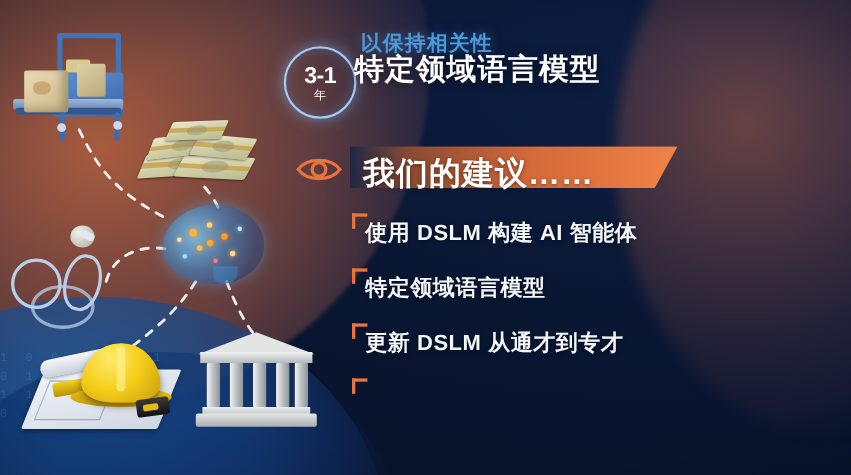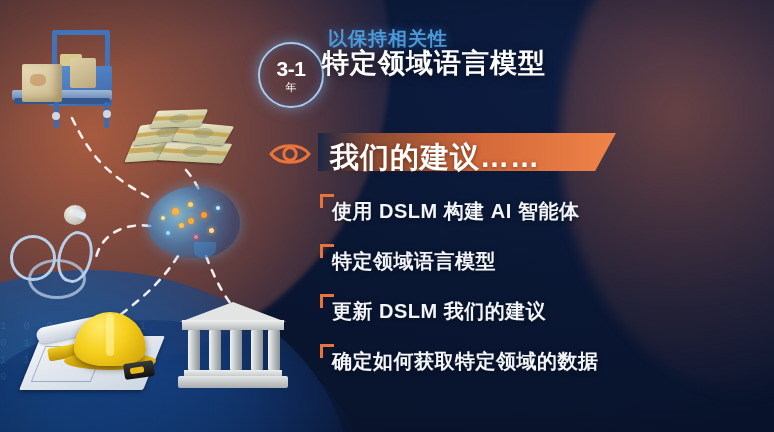--- a/index.html
+++ b/index.html
@@ -261,21 +261,20 @@
     <div class="bullet">
       <span class="bracket"></span>
       <span class="bullet-text">使用 DSLM 构建 AI 智能体</span>
     </div>
     <div class="bullet">
       <span class="bracket"></span>
       <span class="bullet-text">特定领域语言模型</span>
     </div>
     <div class="bullet">
       <span class="bracket"></span>
-      <span class="bullet-text">更新 DSLM 我们的建议</span>
-    </div>
-    <div class="bullet">
-      <span class="bracket"></span>
-      <span class="bullet-text">确定如何获取特定领域的数据</span>
+      <span class="bullet-text">更新 DSLM 从通才到专才</span>
+    </div>
+    <div class="bullet">
+      <span class="bracket"></span>
     </div>
   </div>
 
 </div>
 
 </body></html>

